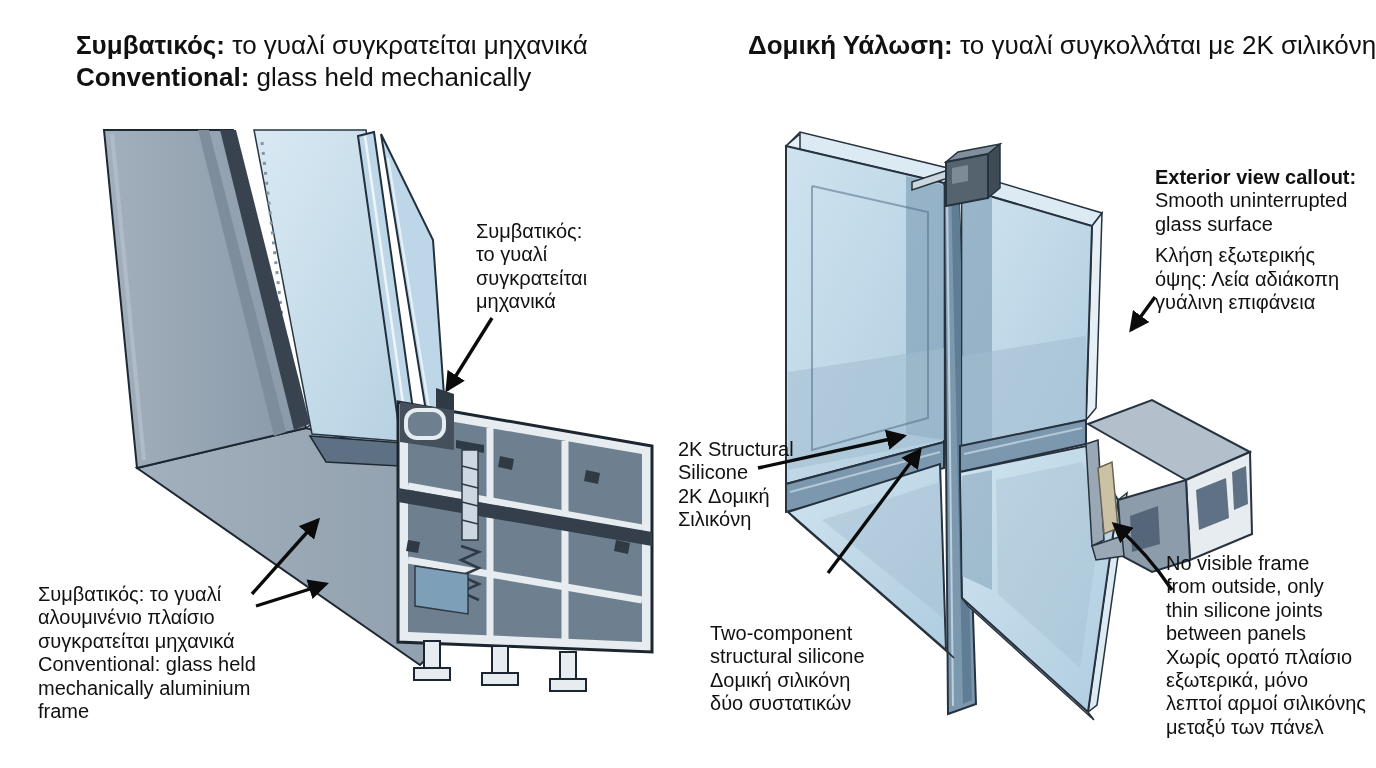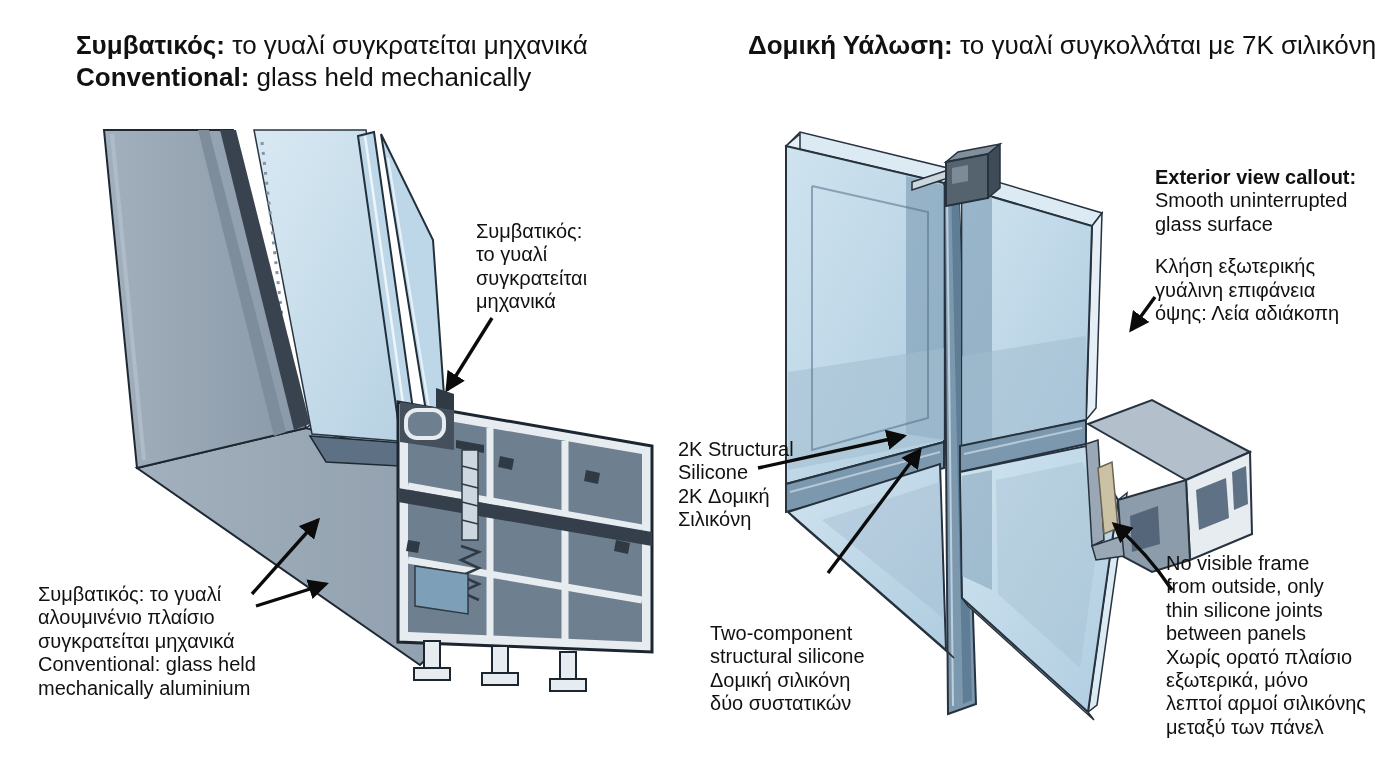--- a/index.html
+++ b/index.html
@@ -7,21 +7,21 @@
     width:1376px;height:768px;position:relative;overflow:hidden;
     background:#ffffff;
     font-family:"Liberation Sans", sans-serif;
     color:#111111;
   }
   .title{position:absolute;font-size:26px;line-height:1.22;white-space:nowrap;margin-left:38px;}
   .title .b{font-weight:bold;}
   .callout{position:absolute;font-size:20px;line-height:1.17;}
   .callout div{white-space:nowrap;}
   .callout .b{font-weight:bold;}
-  .gr-gap{margin-top:19px;}
+  .gr-gap{margin-top:8px;}
   #scene{position:absolute;left:0;top:0;}
 </style>
 </head>
 <body>
 
 <svg id="scene" width="1376" height="768" viewBox="0 0 1376 768">
   <defs>
     <linearGradient id="gGlassL" x1="0" y1="0" x2="1" y2="1">
       <stop offset="0" stop-color="#d9e9f3"></stop>
       <stop offset="1" stop-color="#b6d1e2"></stop>
@@ -189,45 +189,46 @@
     </g>
   </g>
 </svg>
 
 <div class="title" style="left:38px;top:30px;">
   <div><span class="b">Συμβατικός:</span><span> το γυαλί συγκρατείται μηχανικά</span></div>
   <div><span class="b">Conventional:</span><span> glass held mechanically</span></div>
 </div>
 
 <div class="title" style="left:710px;top:30px;">
-  <div><span class="b">Δομική Υάλωση:</span><span> το γυαλί συγκολλάται με 7K σιλικόνη</span></div>
+  <div><span class="b">Δομική Υάλωση:</span><span> το γυαλί συγκολλάται με 2K σιλικόνη</span></div>
 </div>
 
 <div class="callout" style="left:476px;top:220px;">
   <div>Συμβατικός:</div>
   <div>το γυαλί</div>
   <div>συγκρατείται</div>
   <div>μηχανικά</div>
 </div>
 
 <div class="callout" style="left:38px;top:583px;">
   <div>Συμβατικός: το γυαλί</div>
   <div>αλουμινένιο πλαίσιο</div>
   <div>συγκρατείται μηχανικά</div>
   <div>Conventional: glass held</div>
   <div>mechanically aluminium</div>
+  <div>frame</div>
 </div>
 
 <div class="callout" style="left:1155px;top:166px;">
   <div class="b">Exterior view callout:</div>
   <div>Smooth uninterrupted</div>
   <div>glass surface</div>
   <div class="gr-gap">Κλήση εξωτερικής</div>
+  <div>όψης: Λεία αδιάκοπη</div>
   <div>γυάλινη επιφάνεια</div>
-  <div>όψης: Λεία αδιάκοπη</div>
 </div>
 
 <div class="callout" style="left:678px;top:438px;">
   <div>2K Structural</div>
   <div>Silicone</div>
   <div>2K Δομική</div>
   <div>Σιλικόνη</div>
 </div>
 
 <div class="callout" style="left:710px;top:582px;margin-top:40px;">

